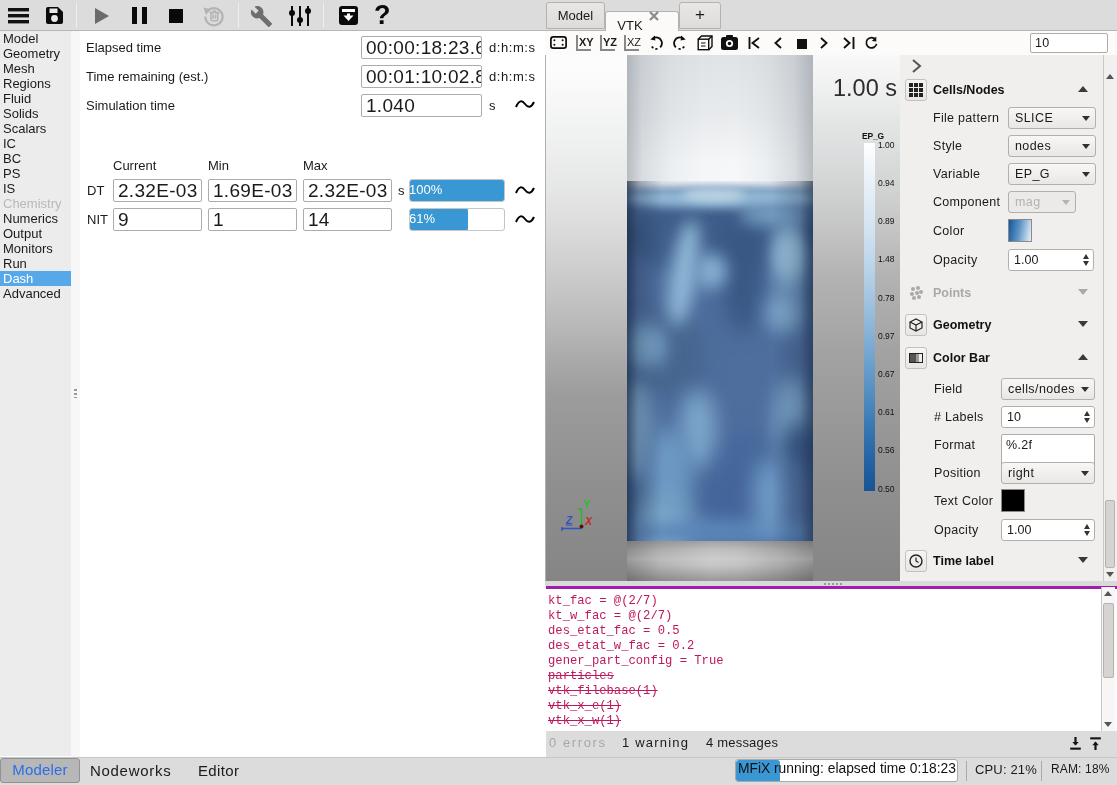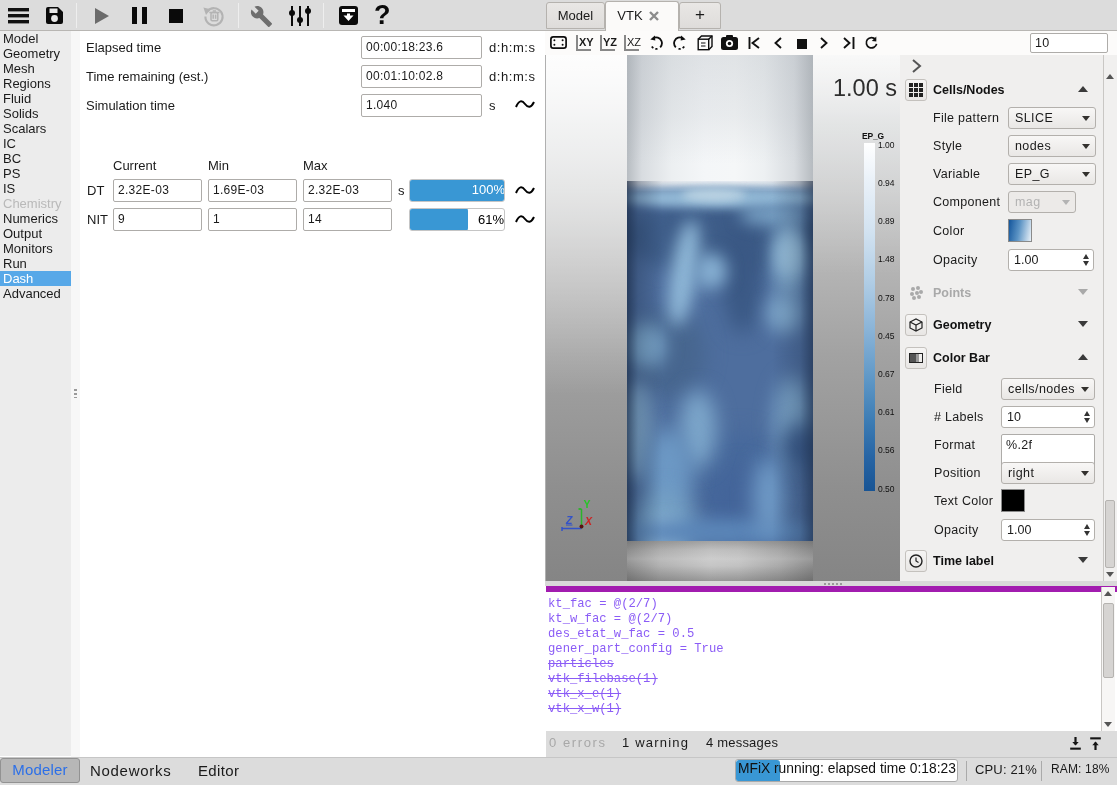--- a/index.html
+++ b/index.html
@@ -9,23 +9,23 @@
 
 #toolbar { left:0; top:0; width:1117px; height:31px; background:#dcdcdc; border-bottom:1px solid #b8b6b3; }
 .tsep { position:absolute; top:3px; width:1px; height:25px; background:#bbb9b6; border-right:1px solid #eeeeee; }
 
 #nav { left:0; top:31px; width:71px; height:725px; background:#ececec; font-size:13px; }
 #nav div { height:15px; line-height:15px; padding-left:3px; white-space:nowrap; }
 #nav .sel { background:#57a8e8; color:#ffffff; }
 #nav .dis { color:#b9b9b9; }
 
 .lbl { position:absolute; font-size:13px; white-space:nowrap; }
-.inp { position:absolute; background:#ffffff; border:1px solid #aeaca9; border-radius:2px; font-size:12px; letter-spacing:0.3px; line-height:21px; padding-left:4px; white-space:nowrap; overflow:hidden; font-family:"Liberation Sans", sans-serif;}
+.inp { position:absolute; background:#ffffff; border:1px solid #aeaca9; border-radius:2px; font-size:19px; letter-spacing:0.3px; line-height:21px; padding-left:4px; white-space:nowrap; overflow:hidden; font-family:"Liberation Sans", sans-serif;}
 .pbar { position:absolute; border:1px solid #c5c5c5; border-radius:3px; background:#ffffff; overflow:hidden; }
-.pbar .txt { position:absolute; left:0; top:0; width:100%; height:100%; text-align:right; font-size:13px; line-height:21px; color:#000; }
+.pbar .txt { position:absolute; left:0; top:0; width:100%; height:100%; text-align:left; font-size:13px; line-height:21px; color:#000; }
 .pbar .chunk { position:absolute; left:-1px; top:-1px; bottom:-1px; background:#3997d4; border-radius:3px; overflow:hidden; }
 .pbar .chunk .txt { color:#ffffff; }
 
 .tab { position:absolute; top:2px; height:27px; line-height:25px; background:linear-gradient(#e9e7e5,#dedcda); border:1px solid #b5b2ae; border-radius:3px 3px 0 0; font-size:13px; text-align:center; }
 #tabvtk { background:#fbfaf9; height:30px; line-height:27px; border-bottom:none; }
 
 #vtkbar { left:545px; top:31px; width:572px; height:24px; background:#fcfbfa; }
 
 #vp { left:546px; top:55px; width:354px; height:526px; overflow:hidden;
   background:linear-gradient(180deg,#f2f2f2 0%,#d5d7d8 13%,#b5b5b5 40%,#a2a2a2 57%,#8f8f8f 82%,#858585 100%); }
@@ -59,22 +59,22 @@
 .combo.dis .ca { border-top-color:#b3b3b3; }
 .spin { position:absolute; height:22px; background:#ffffff; border:1px solid #b3b0ac; border-radius:3px; font-size:12.5px; line-height:20px; padding-left:5px; }
 .spin .up,.spin .dn { position:absolute; right:4px; width:0; height:0; border-left:3.5px solid transparent; border-right:3.5px solid transparent; }
 .spin .up { top:4px; border-bottom:5px solid #333; }
 .spin .dn { bottom:4px; border-top:5px solid #333; }
 
 .sbar { position:absolute; background:#f1f0ef; border-left:1px solid #c9c7c4; }
 .sthumb { position:absolute; background:#d6d4d2; border:1px solid #b5b3b0; border-radius:2px; }
 .sarr { position:absolute; left:3px; width:0; height:0; border-left:4px solid transparent; border-right:4px solid transparent; }
 
-#term { left:546px; top:586px; width:571px; height:145px; background:#ffffff; border-top:6px solid #a21caf; overflow:hidden;
-  font-family:"Liberation Mono", monospace; font-size:12.2px; line-height:15px; color:#8b5cf6; }
+#term { left:546px; top:586px; width:571px; height:145px; background:#ffffff; border-top:3px solid #a21caf; overflow:hidden;
+  font-family:"Liberation Mono", monospace; font-size:12.2px; line-height:15px; color:#be185d; }
 #term div { white-space:pre; padding-left:2px; }
 .strike { text-decoration:line-through; }
 
 #sbar2 { left:546px; top:731px; width:571px; height:26px; background:#dcdcdc; font-size:13px; letter-spacing:0.6px; }
 
 #bbar { left:0; top:757px; width:1117px; height:28px; background:#dcdcdc; border-top:1px solid #c6c6c6; font-size:13.5px; }
 #bbar .abs { white-space:nowrap; }
 #modelerbtn { position:absolute; left:0px; top:0px; width:80px; height:25px; background:#b7b7b7; border:1px solid #929292; border-radius:3px; color:#2b6fe8; font-size:15px; letter-spacing:0.2px; text-align:center; line-height:22px; }
 .vline { position:absolute; width:1px; background:#aaaaaa; }
 </style>
@@ -205,21 +205,21 @@
       <div class="txt" style="width:96px">61%</div>
     </div>
 </div>
 <svg class="abs" style="left:515px;top:214px" width="20" height="11" viewBox="0 0 20 11">
     <path d="M1 8 C 4 1, 7 1, 10 5 C 13 9, 16 9, 19 3" stroke="#000" stroke-width="2" fill="none"></path>
   </svg>
 
 <div class="abs" style="left:545px;top:32px;width:1px;height:552px;background:#b0b0b0"></div>
 
 <div class="tab" style="left:546px;width:59px">Model</div>
-<div class="tab" id="tabvtk" style="left:605px;width:74px;top:1px;padding-right:24px">VTK</div>
+<div class="tab" id="tabvtk" style="left:605px;width:74px;top:11px;padding-right:24px">VTK</div>
 <svg class="abs" style="left:648px;top:10px" width="12" height="12" viewBox="0 0 12 12">
     <path d="M2 2 L10 10 M10 2 L2 10" stroke="#8c8c8c" stroke-width="2.4"></path>
   </svg>
 <div class="tab" style="left:679px;width:42px;font-size:17px;line-height:23px">+</div>
 
 <div class="abs" id="vtkbar"></div>
 <svg class="abs" style="left:550px;top:36px" width="17" height="13" viewBox="0 0 17 13">
   <rect x="0.9" y="0.9" width="15.2" height="11.2" rx="2.4" fill="none" stroke="#0d0d0d" stroke-width="1.7"></rect>
   <circle cx="4.4" cy="4.3" r="1" fill="#0d0d0d"></circle>
     <circle cx="12.6" cy="4.3" r="1" fill="#0d0d0d"></circle>
@@ -311,21 +311,21 @@
 
   <div class="abs" style="left:287px;top:20px;font-size:23.5px;color:#2d2d2d">1.00 s</div>
 
   <div id="cbar"></div>
   <div class="abs" style="left:316px;top:76px;font-size:8.5px;letter-spacing:-0.2px;font-weight:bold;color:#111">EP_G</div>
   <div class="cbl" style="left:332px;top:85px">1.00</div>
   <div class="cbl" style="left:332px;top:123px">0.94</div>
   <div class="cbl" style="left:332px;top:161px">0.89</div>
   <div class="cbl" style="left:332px;top:199px">1.48</div>
   <div class="cbl" style="left:332px;top:238px">0.78</div>
-  <div class="cbl" style="left:332px;top:276px">0.45</div>
+  <div class="cbl" style="left:332px;top:276px">0.97</div>
   <div class="cbl" style="left:332px;top:314px">0.67</div>
   <div class="cbl" style="left:332px;top:352px">0.61</div>
   <div class="cbl" style="left:332px;top:390px">0.56</div>
   <div class="cbl" style="left:332px;top:429px">0.50</div>
 
   <svg class="abs" style="left:14px;top:438px" width="50" height="42" viewBox="0 0 50 42">
     <line x1="21.5" y1="16" x2="21.5" y2="35.5" stroke="#2ab52a" stroke-width="1.5"></line>
     <line x1="18.5" y1="16" x2="21.5" y2="16" stroke="#2ab52a" stroke-width="1.8"></line>
     <line x1="2" y1="35.5" x2="21.5" y2="35.5" stroke="#3352c8" stroke-width="1.5"></line>
     <line x1="2" y1="34" x2="2" y2="38" stroke="#3352c8" stroke-width="1.5"></line>
@@ -429,21 +429,22 @@
 <div class="sarr" style="left:1106px;top:74px;border-bottom:5px solid #555"></div>
 <div class="sthumb" style="left:1105px;top:500px;width:10px;height:68px"></div>
 <div class="sarr" style="left:1106px;top:572px;border-top:5px solid #555"></div>
 
 <div class="abs" style="left:545px;top:581px;width:572px;height:5px;background:#d9d9d9"></div>
 <div class="abs" style="left:824px;top:583px;width:18px;height:2px;background:repeating-linear-gradient(90deg,#9a9a9a 0 2px,transparent 2px 4px)"></div>
 
 <div class="abs" id="term">
   <div style="margin-top:5px">kt_fac = @(2/7)</div>
   <div>kt_w_fac = @(2/7)</div>
-  <div>des_etat_w_fac = 0.5</div>
+  <div>des_etat_fac = 0.5</div>
+  <div>des_etat_w_fac = 0.2</div>
   <div>gener_part_config = True</div>
   <div class="strike">particles</div>
   <div class="strike">vtk_filebase(1)</div>
   <div class="strike">vtk_x_e(1)</div>
   <div class="strike">vtk_x_w(1)</div>
 </div>
 
 <div class="sbar" style="left:1101px;top:587px;width:14px;height:144px;background:#f7f6f5"></div>
 <div class="sarr" style="left:1104px;top:591px;border-bottom:5px solid #555"></div>
 <div class="sthumb" style="left:1103px;top:603px;width:11px;height:75px"></div>

